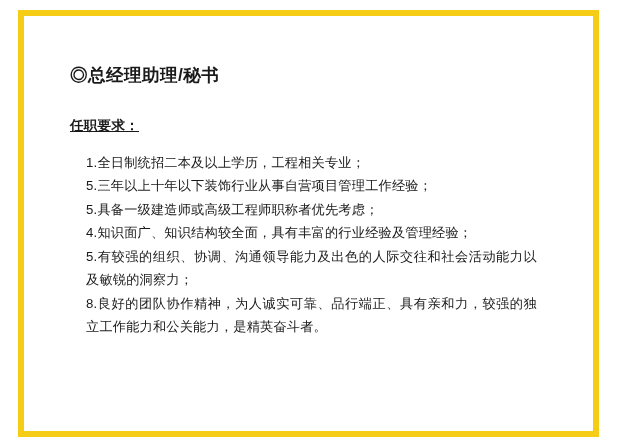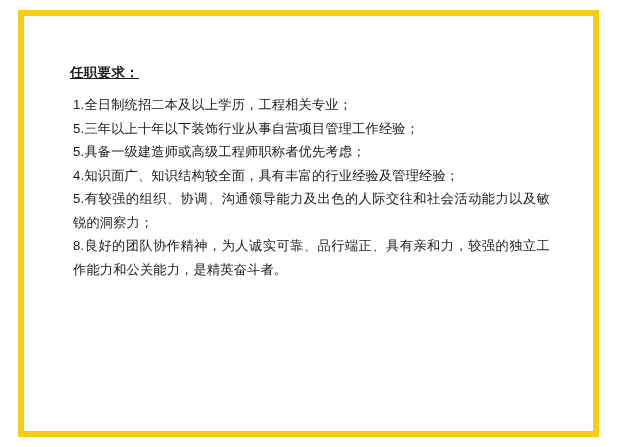--- a/index.html
+++ b/index.html
@@ -48,39 +48,40 @@
   }
   .section-label {
     font-size: 13.5px;
     font-weight: bold;
     color: #1a1a1a;
     margin: 0 0 11px 0;
     letter-spacing: 0.3px;
     text-decoration: underline;
   }
   .req-list {
-    margin: 3px;
+    margin: 16px;
     padding: 0;
     list-style: none;
   }
   .req-item {
     font-size: 13.2px;
     color: #1a1a1a;
     line-height: 1.78;
     margin: 0;
     text-align: justify;
     letter-spacing: 0.2px;
   }
 </style>
 </head>
 <body>
 
 <div class="page">
   <div class="frame">
     <div class="content">
+      <h1 class="doc-title">◎总经理助理/秘书</h1>
       <div class="section-label">任职要求：</div>
       <ul class="req-list">
         <li class="req-item">1.全日制统招二本及以上学历，工程相关专业；</li>
         <li class="req-item">5.三年以上十年以下装饰行业从事自营项目管理工作经验；</li>
         <li class="req-item">5.具备一级建造师或高级工程师职称者优先考虑；</li>
         <li class="req-item">4.知识面广、知识结构较全面，具有丰富的行业经验及管理经验；</li>
         <li class="req-item">5.有较强的组织、协调、沟通领导能力及出色的人际交往和社会活动能力以及敏锐的洞察力；</li>
         <li class="req-item">8.良好的团队协作精神，为人诚实可靠、品行端正、具有亲和力，较强的独立工作能力和公关能力，是精英奋斗者。</li>
       </ul>
     </div>

